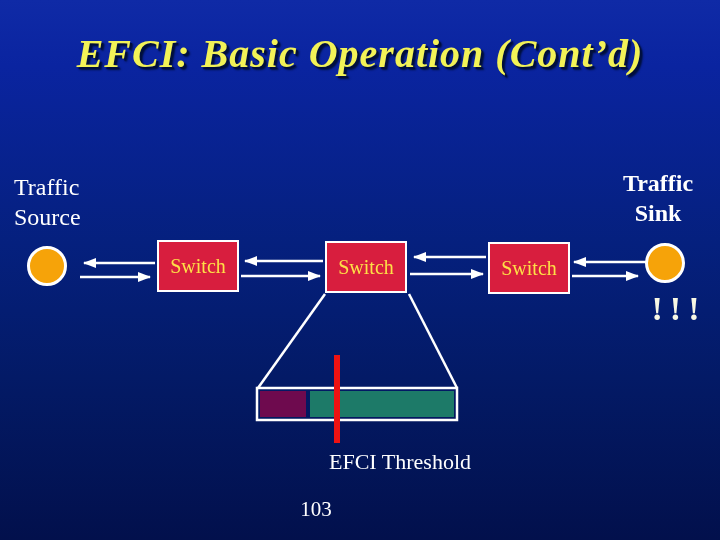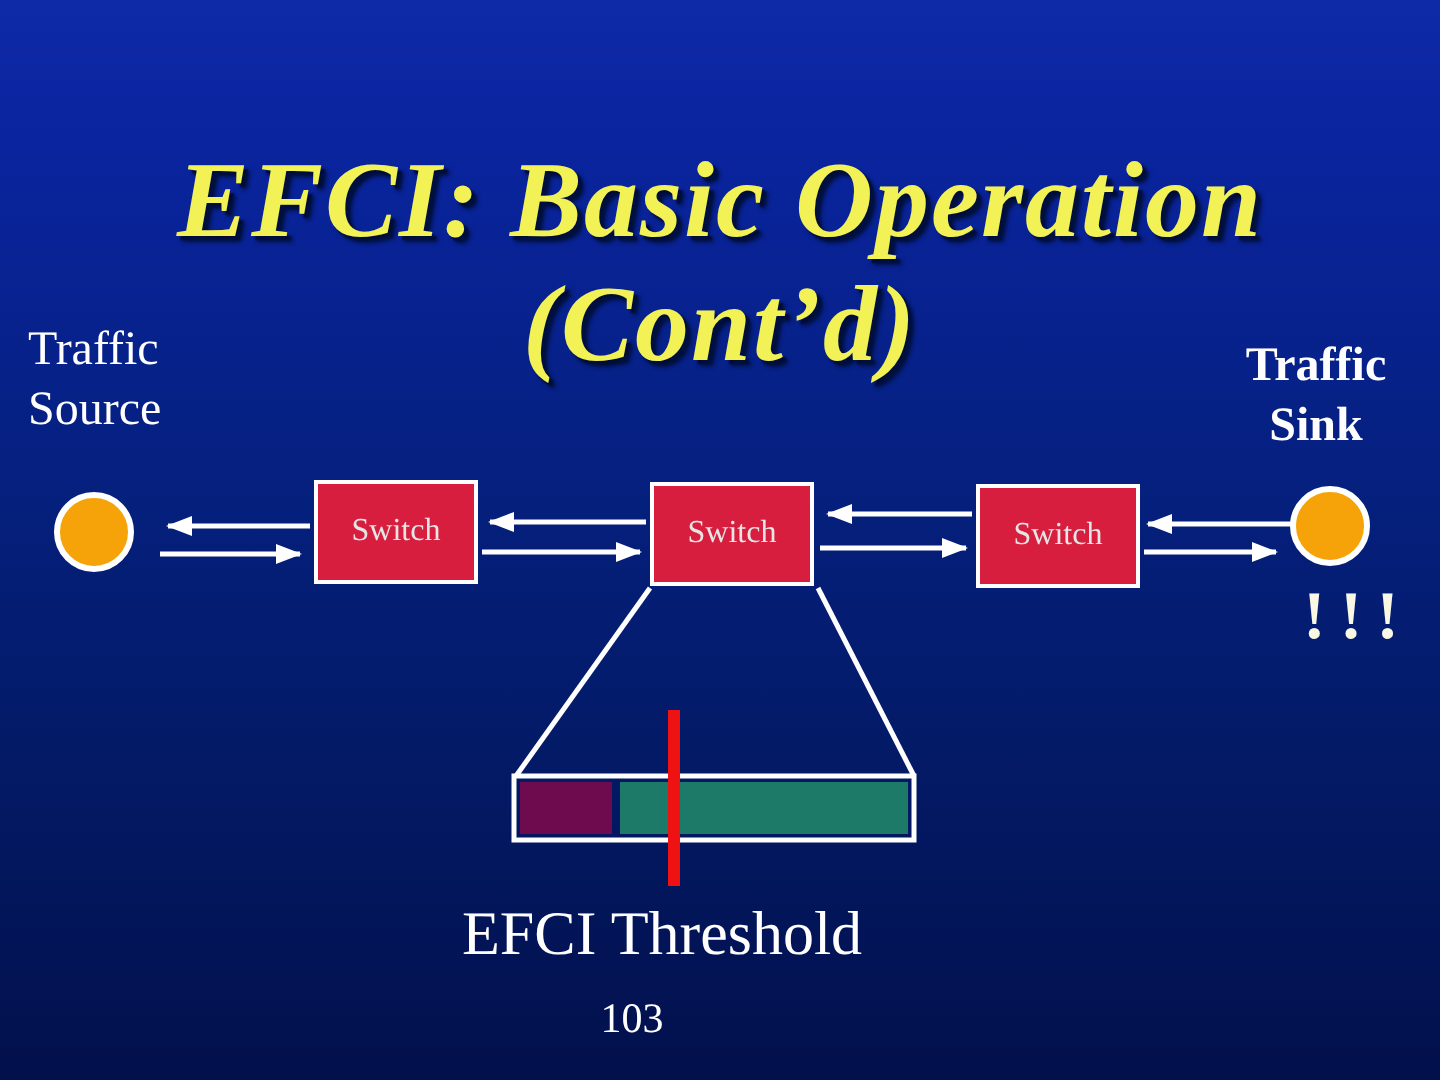--- a/index.html
+++ b/index.html
@@ -9,35 +9,34 @@
     height: 540px;
     overflow: hidden;
     background: linear-gradient(180deg, #0f2aa6 0%, #0a24a0 12%, #05207e 45%, #031a66 70%, #02104c 100%);
     font-family: "Liberation Serif", "DejaVu Serif", serif;
   }
   .title {
     position: absolute;
     left: 0; top: 30px;
     width: 100%;
     text-align: center;
-    font-size: 54px;
+    font-size: 40px;
     font-style: italic;
     font-weight: bold;
     color: #f2f257;
     text-shadow: 3px 3px 2px #00103e, 2px 2px 1px #000a30;
     letter-spacing: 1px;
-    margin-top: 39px;
   }
   .label {
     position: absolute;
     color: #ffffff;
     font-size: 24px;
     line-height: 30px;
   }
-  .source-label { left: 14px; top: 160px; width: 110px; text-align: left; }
+  .source-label { left: 14px; top: 172px; width: 110px; text-align: left; }
   .sink-label   { left: 608px; top: 168px; width: 100px; text-align: center; font-weight: bold; }
   .node {
     position: absolute;
     width: 34px; height: 34px;
     border-radius: 50%;
     background: #f6a309;
     border: 3px solid #ffffff;
     box-sizing: content-box;
   }
   .source-node { left: 27px; top: 246px; }
@@ -49,35 +48,35 @@
     border: 2px solid #ffffff;
     display: flex;
     align-items: center;
     justify-content: center;
     box-sizing: border-box;
   }
   .switch-1 { left: 157px; top: 240px; }
   .switch-2 { left: 325px; top: 241px; }
   .switch-3 { left: 488px; top: 242px; }
   .switch span {
-    color: #e5e5e5;
-    font-size: 16px;
+    color: #fde047;
+    font-size: 20px;
   }
   .diagram-svg {
     position: absolute;
     left: 0; top: 0;
     width: 720px; height: 540px;
   }
   .threshold-label {
     position: absolute;
     left: 231px; top: 449px;
     width: 240px;
-    text-align: left;
+    text-align: right;
     color: #ffffff;
-    font-size: 31px;
+    font-size: 22px;
   }
   .congestion {
     position: absolute;
     left: 644px; top: 290px;
     width: 70px;
     text-align: center;
     color: #f8f8e4;
     font-size: 34px;
     font-weight: bold;
     letter-spacing: 7px;

